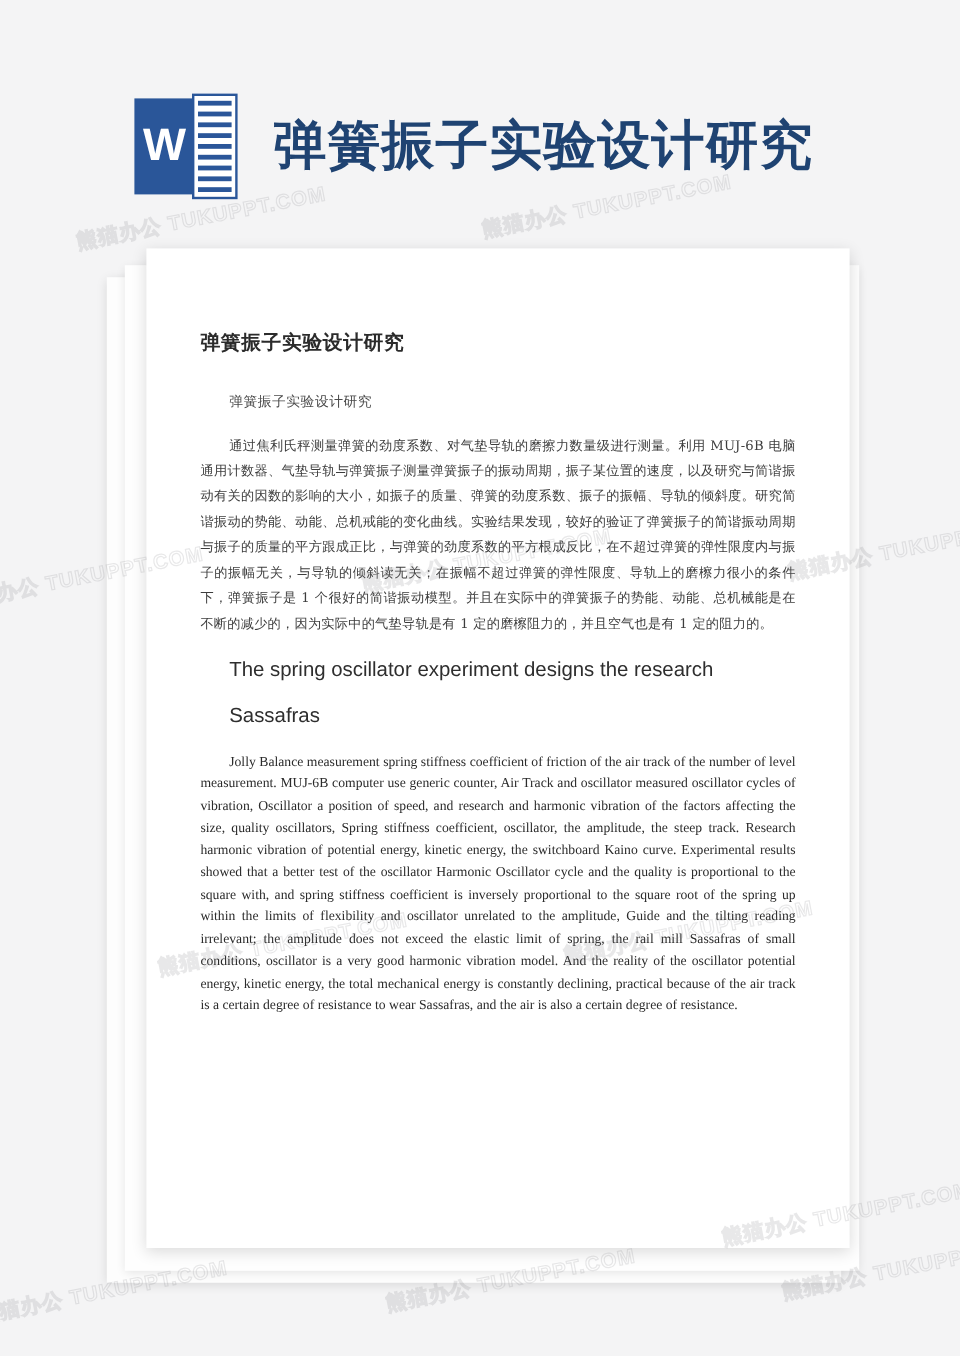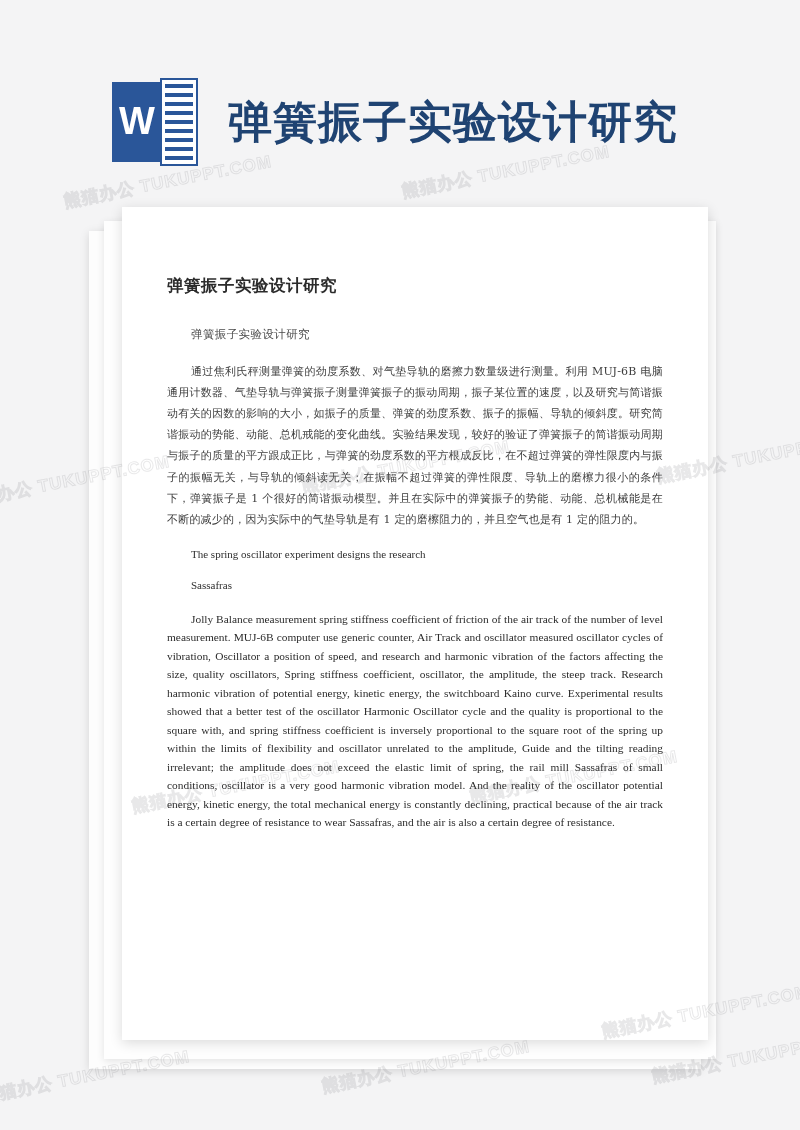--- a/index.html
+++ b/index.html
@@ -168,22 +168,22 @@
     font-size: 11px;
     color: #3d3d3d;
     line-height: 1.92;
     text-align: justify;
     text-indent: 24px;
     margin-bottom: 18px;
     letter-spacing: .2px;
   }
 
   .en-line {
-    font-family: Liberation Serif, serif;
-    font-size: 11px;
+    font-family: Liberation Sans, sans-serif;
+    font-size: 17px;
     color: #2e2e2e;
     margin-left: 24px;
     margin-bottom: 19px;
   }
 
   .en-para {
     font-family: Liberation Serif, serif;
     font-size: 11.4px;
     color: #2b2b2b;
     line-height: 1.62;

